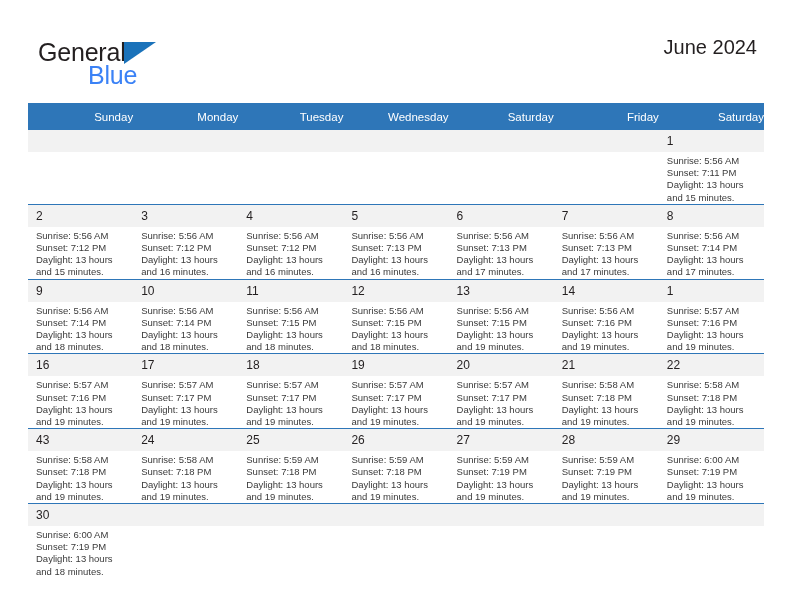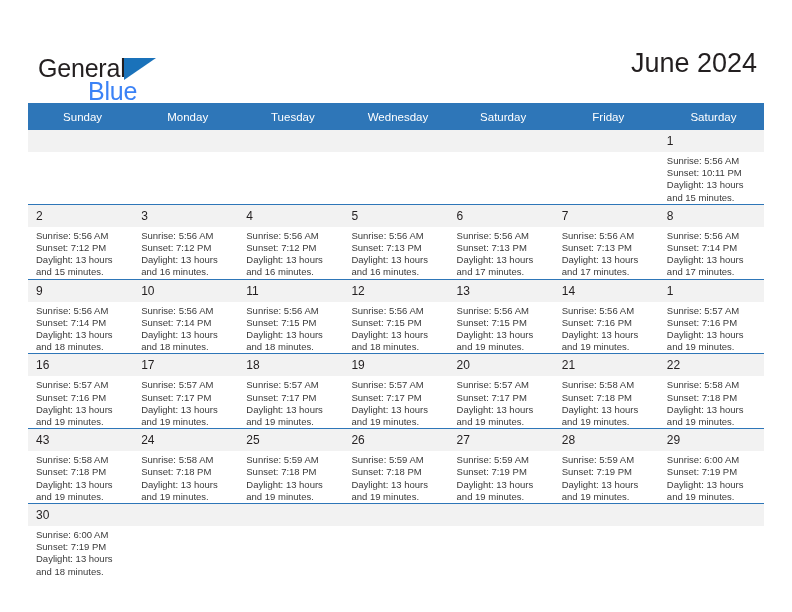--- a/index.html
+++ b/index.html
@@ -18,21 +18,21 @@
     position: relative;
     width: 792px;
     height: 612px;
     box-sizing: border-box;
   }
 
   
   .top {
     position: absolute;
     left: 0;
-    top: 16px;
+    top: 0;
     width: 792px;
     height: 124px;
   }
   .logo {
     position: absolute;
     left: 38px;
     top: 38px;
     width: 180px;
     height: 52px;
   }
@@ -65,21 +65,21 @@
     letter-spacing: -0.2px;
   }
 
   .title-block {
     position: absolute;
     right: 35px;
     top: 30px;
     text-align: right;
   }
   .cal-title {
-    font-size: 27px;
+    font-size: 20px;
     line-height: 34px;
     color: #231f20;
     font-weight: normal;
     margin: 0;
   }
   .cal-subtitle {
     font-size: 14.5px;
     line-height: 22px;
     color: #231f20;
     margin: 3px 0 0 0;
@@ -92,21 +92,21 @@
     top: 103px;
     width: 736px;
     border-collapse: collapse;
     table-layout: fixed;
   }
   .calendar th {
     background: #2e76b8;
     color: #ffffff;
     font-size: 11.5px;
     font-weight: normal;
-    text-align: center;
+    text-align: right;
     padding: 6px 0 6px 4px;
     height: 15px;
     border: none;
   }
   .calendar td {
     width: 105.14px;
     vertical-align: top;
     padding: 0;
     border: none;
     border-top: 1px solid #2e76b8;
@@ -198,21 +198,21 @@
           <td class="blank empty">
             <span class="daynum"></span>
           </td>
           <td class="blank empty">
             <span class="daynum"></span>
           </td>
           <td class="day-cell">
             <span class="daynum">1</span>
             <span class="info">
               <span>Sunrise: 5:56 AM</span>
-              <span>Sunset: 10:11 PM</span>
+              <span>Sunset: 7:11 PM</span>
               <span>Daylight: 13 hours</span>
               <span>and 15 minutes.</span>
             </span>
           </td>
         </tr>
         <tr class="week">
           <td class="day-cell">
             <span class="daynum">2</span>
             <span class="info">
               <span>Sunrise: 5:56 AM</span>

